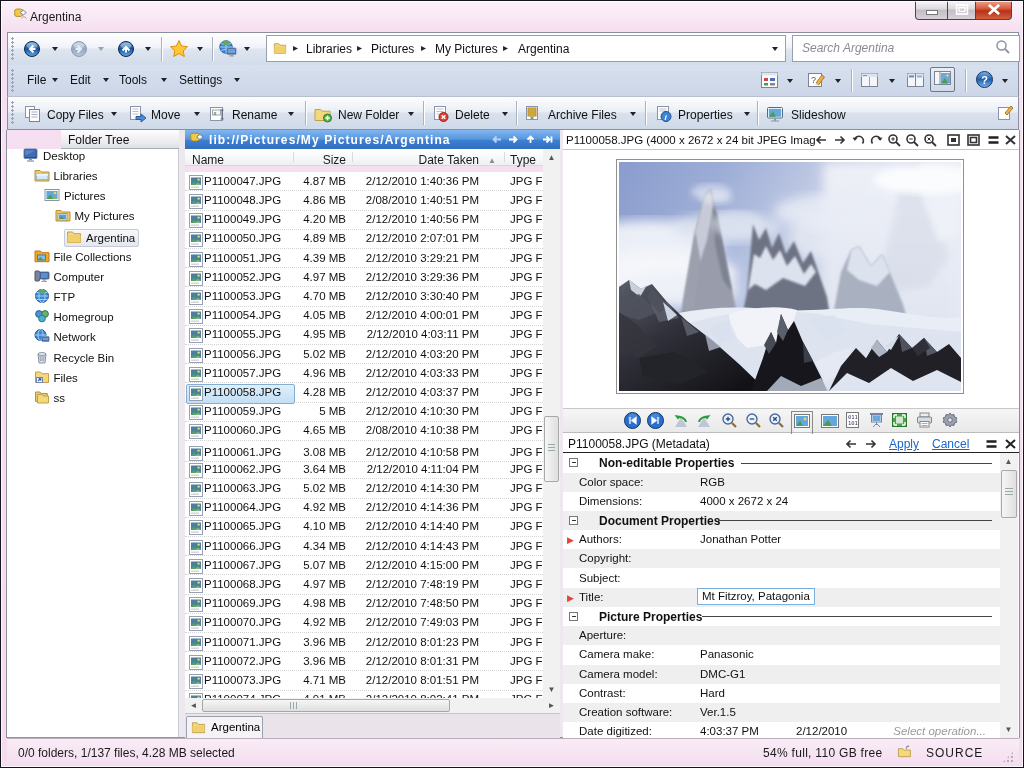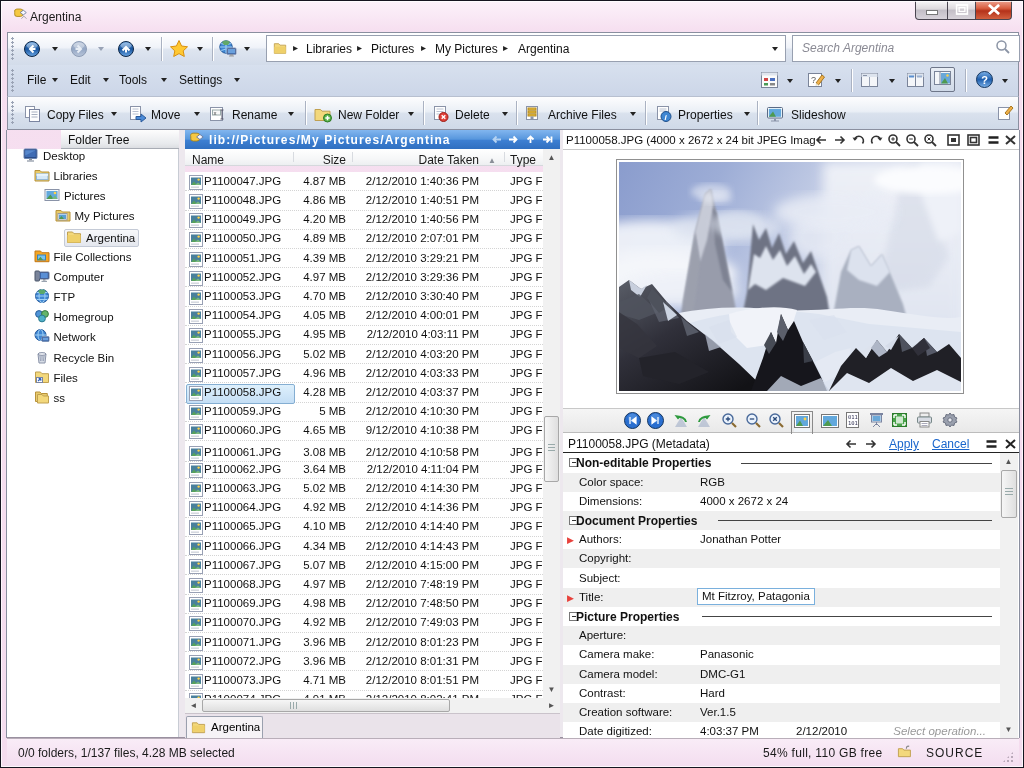--- a/index.html
+++ b/index.html
@@ -57,21 +57,21 @@
 #vtools { position:absolute; left:0; top:278px; width:456px; height:25px; background:linear-gradient(#f5f5f5,#e9e9e9); border-top:1px solid #c8c8c8; border-bottom:1px solid #bcbcbc; }
 .vtsel { outline:1px solid #8a8a8a; outline-offset:2px; background:#f0f4f8; }
 #mhdr { position:absolute; left:0; top:304px; width:456px; height:19px; background:#fff; border-bottom:1px solid #222; font-size:12px; color:#111; }
 .mlink { position:absolute; top:3px; color:#1a66cc; text-decoration:underline; }
 #mbody { position:absolute; left:562px; top:452px; width:437px; height:285px; background:#fff; overflow:hidden; }
 .mrow { position:absolute; left:0; width:437px; height:19.2px; font-size:11.5px; color:#111; }
 .mshade { background:#efefef; }
 .mrow span { position:absolute; top:3px; white-space:nowrap; }
 .mrow .mminus { left:6px; top:5px; width:9px; height:9px; border:1px solid #777; background:#fff; }
 .mminus::after { content:""; position:absolute; left:1.5px; top:3px; width:4px; height:1px; background:#333; }
-.msec { left:13px; font-weight:bold; font-size:12px; }
+.msec { left:36px; font-weight:bold; font-size:12px; }
 .mrow .msecline { top:9.5px; right:8px; height:1px; background:#444; }
 .mrow .marr { left:4px; color:#e8413c; font-size:9px; top:5px; }
 .mrow .mlab { left:16px; }
 .mrow .mval { left:137px; }
 .mrow .mval2 { left:233px; }
 .mrow .mselop { right:14px; left:auto; color:#9a9a9a; font-style:italic; }
 .mrow .mtitlebox { left:134px; top:0px; height:17.5px; border:1px solid #7ab0dd; background:#fff; padding:1.5px 4px 0 4px; }
 #mscroll { position:absolute; left:999px; top:452px; width:18px; height:285px; background:#f1f1f1; }
 #statusbar { position:absolute; left:6px; top:737px; width:1012px; height:29px; border-top:1px solid #b9aeb9; font-size:12px; color:#1a1a1a; background:linear-gradient(#f9ecf7,#f3ddef); }
 .sbthumb { position:absolute; background:linear-gradient(90deg,#f6f6f6,#dfdfdf); border:1px solid #a8a8a8; border-radius:2px; }
@@ -458,21 +458,21 @@
         <span class="fic"><svg width="14" height="15" viewBox="0 0 14 15">
             <rect x="0.5" y="0.5" width="13" height="14" fill="#fff" stroke="#98a0b4"></rect>
             <rect x="2" y="2.5" width="10" height="7.5" fill="#49809c"></rect>
             <path d="M2 10 L5 6.5 L8 10 Z" fill="#57a05c"></path>
             <path d="M6 10 L9 7.5 L12 10 Z" fill="#79b87d"></path>
             <circle cx="9.6" cy="4.6" r="1.2" fill="#ffd24a"></circle>
             <rect x="2" y="11.6" width="8" height="1.1" fill="#c3c8d2"></rect>
           </svg></span>
         <span class="fname">P1100048.JPG</span>
         <span class="fsize">4.86 MB</span>
-        <span class="fdate">2/12/2010 1:40:51 PM</span>
+        <span class="fdate">2/08/2010 1:40:51 PM</span>
         <span class="ftype">JPG Fi</span>
       </div>
 <div class="frow" style="top:38.7px">
         <span class="fic"><svg width="14" height="15" viewBox="0 0 14 15">
             <rect x="0.5" y="0.5" width="13" height="14" fill="#fff" stroke="#98a0b4"></rect>
             <rect x="2" y="2.5" width="10" height="7.5" fill="#49809c"></rect>
             <path d="M2 10 L5 6.5 L8 10 Z" fill="#57a05c"></path>
             <path d="M6 10 L9 7.5 L12 10 Z" fill="#79b87d"></path>
             <circle cx="9.6" cy="4.6" r="1.2" fill="#ffd24a"></circle>
             <rect x="2" y="11.6" width="8" height="1.1" fill="#c3c8d2"></rect>
@@ -626,21 +626,21 @@
         <span class="fic"><svg width="14" height="15" viewBox="0 0 14 15">
             <rect x="0.5" y="0.5" width="13" height="14" fill="#fff" stroke="#98a0b4"></rect>
             <rect x="2" y="2.5" width="10" height="7.5" fill="#49809c"></rect>
             <path d="M2 10 L5 6.5 L8 10 Z" fill="#57a05c"></path>
             <path d="M6 10 L9 7.5 L12 10 Z" fill="#79b87d"></path>
             <circle cx="9.6" cy="4.6" r="1.2" fill="#ffd24a"></circle>
             <rect x="2" y="11.6" width="8" height="1.1" fill="#c3c8d2"></rect>
           </svg></span>
         <span class="fname">P1100060.JPG</span>
         <span class="fsize">4.65 MB</span>
-        <span class="fdate">9/12/2010 4:10:38 PM</span>
+        <span class="fdate">2/08/2010 4:10:38 PM</span>
         <span class="ftype">JPG Fi</span>
       </div>
 <div class="frow" style="top:271px">
         <span class="fic"><svg width="14" height="15" viewBox="0 0 14 15">
             <rect x="0.5" y="0.5" width="13" height="14" fill="#fff" stroke="#98a0b4"></rect>
             <rect x="2" y="2.5" width="10" height="7.5" fill="#49809c"></rect>
             <path d="M2 10 L5 6.5 L8 10 Z" fill="#57a05c"></path>
             <path d="M6 10 L9 7.5 L12 10 Z" fill="#79b87d"></path>
             <circle cx="9.6" cy="4.6" r="1.2" fill="#ffd24a"></circle>
             <rect x="2" y="11.6" width="8" height="1.1" fill="#c3c8d2"></rect>

